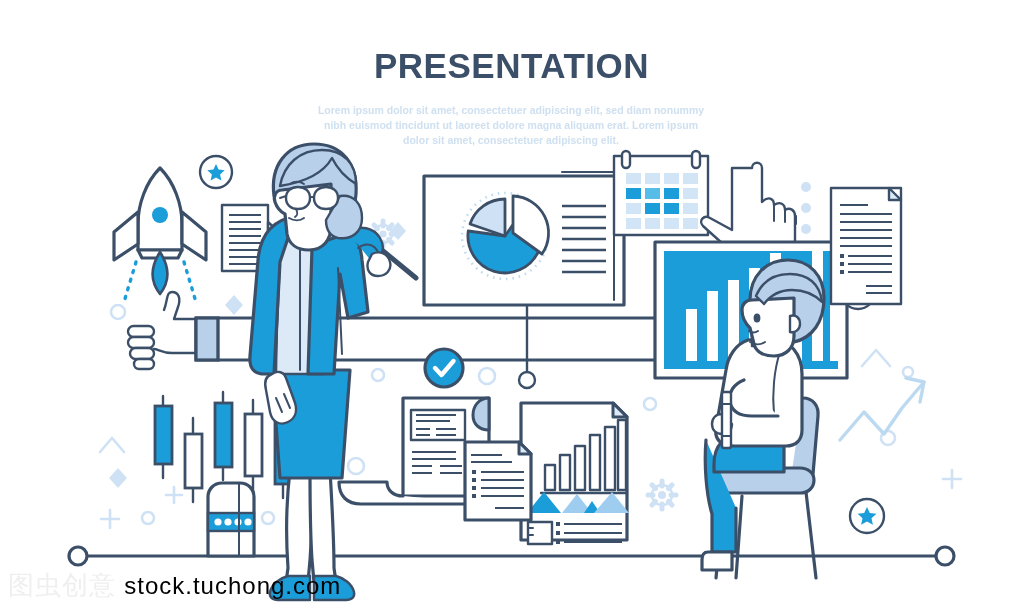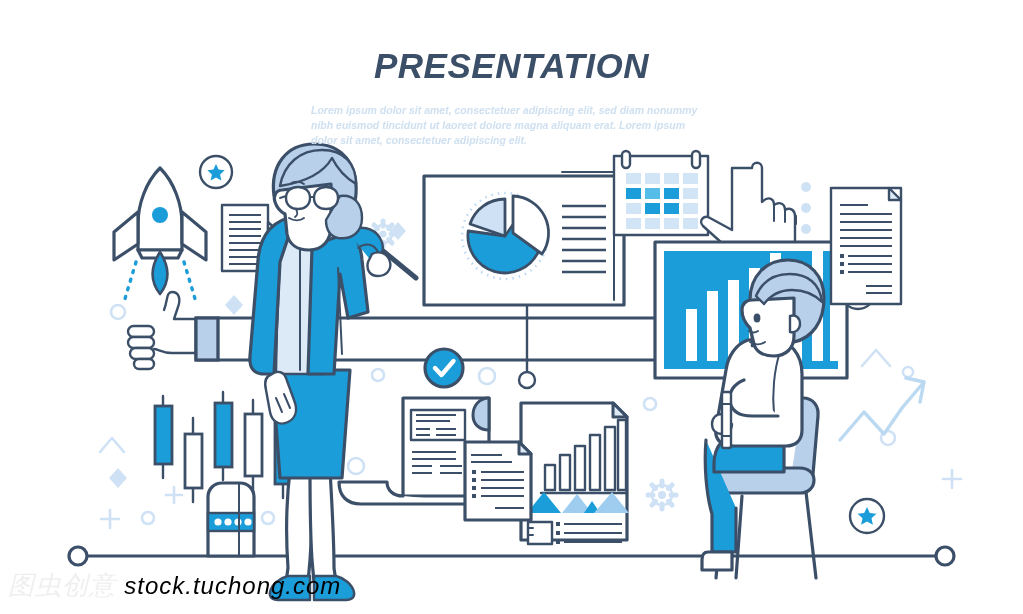--- a/index.html
+++ b/index.html
@@ -1,22 +1,22 @@
 <!DOCTYPE html>
 <html><head>
 <meta charset="utf-8">
 <style>
   html,body{margin:0;padding:0;background:#fff;}
   body{width:1023px;height:614px;overflow:hidden;font-family:"Liberation Sans",sans-serif;}
-  #stage{position:relative;width:1023px;height:614px;background:#ffffff;font-style:italic;}
+  #stage{position:relative;width:1023px;height:614px;background:#ffffff;}
   #art{position:absolute;inset:0;}
   .ttl{position:absolute;left:0;top:46px;width:1023px;text-align:center;
        font-family:"Liberation Sans",sans-serif;font-weight:bold;font-size:35px;
        letter-spacing:.5px;color:#3c4f68;}
-  .sub{position:absolute;left:311px;top:103px;width:400px;text-align:left;
+  .sub{position:absolute;left:311px;top:103px;width:400px;text-align:center;
        font-family:"Liberation Sans",sans-serif;font-size:10.5px;line-height:15px;
        color:#cfe0f0;font-weight:bold;}
   .wm{position:absolute;left:8px;top:568px;font-size:26px;color:#efefef;
       font-family:"Liberation Sans",sans-serif;letter-spacing:1px;white-space:nowrap;}
   .wm small{font-size:24px;color:#000000;}
 </style>
 </head>
 <body>
 
 <div id="stage">

